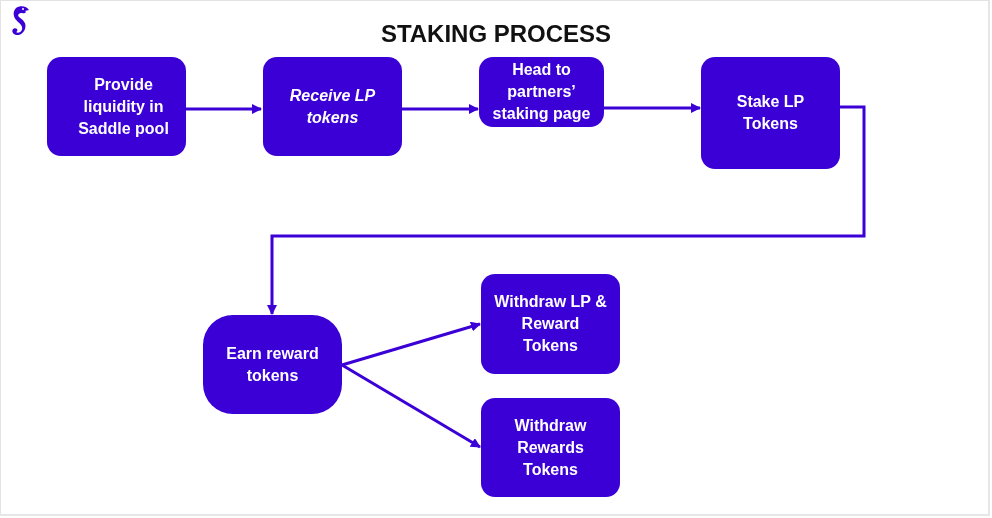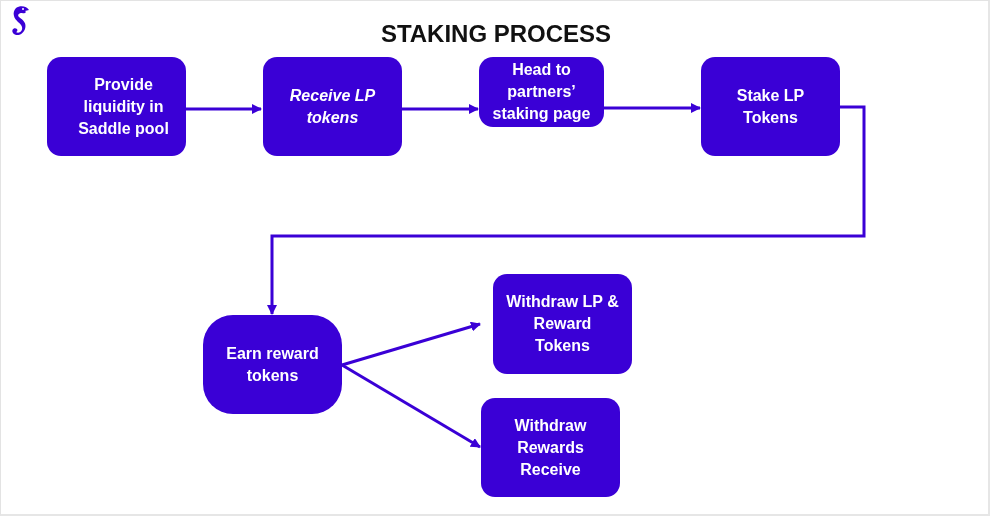--- a/index.html
+++ b/index.html
@@ -39,24 +39,24 @@
 
 <div class="box" style="left:47px; top:57px; width:139px; height:99px;padding-left:22px;">
   <span style="width:110px;">Provide liquidity in Saddle pool</span>
 </div>
 <div class="box" style="left:263px; top:57px; width:139px; height:99px;">
   <span style="width:100px;font-style:italic;">Receive LP tokens</span>
 </div>
 <div class="box" style="left:479px; top:57px; width:125px; height:70px;">
   <span style="width:112px;">Head to partners’ staking page</span>
 </div>
-<div class="box" style="left:701px; top:57px; width:139px; height:99px;">
+<div class="box" style="left:701px; top:57px; width:139px; height:112px;">
   <span style="width:80px;">Stake LP Tokens</span>
 </div>
 <div class="box" style="left:203px; top:315px; width:139px; height:99px;border-radius:30px;">
   <span style="width:110px;">Earn reward tokens</span>
 </div>
-<div class="box" style="left:481px; top:274px; width:139px; height:100px;margin-left:12px;">
+<div class="box" style="left:481px; top:274px; width:139px; height:100px;">
   <span style="width:115px;">Withdraw LP &amp; Reward Tokens</span>
 </div>
 <div class="box" style="left:481px; top:398px; width:139px; height:99px;">
-  <span style="width:80px;">Withdraw Rewards Receive</span>
+  <span style="width:80px;">Withdraw Rewards Tokens</span>
 </div>
 
 </body></html>

